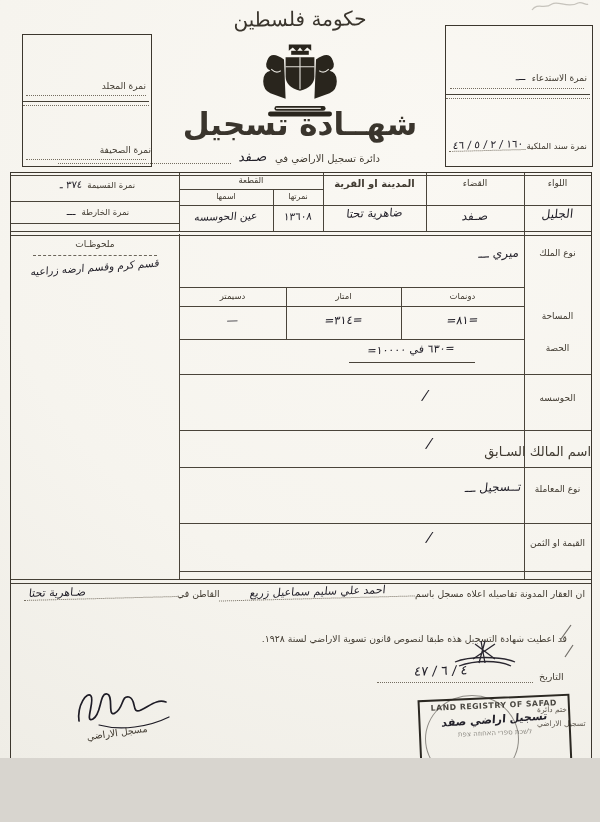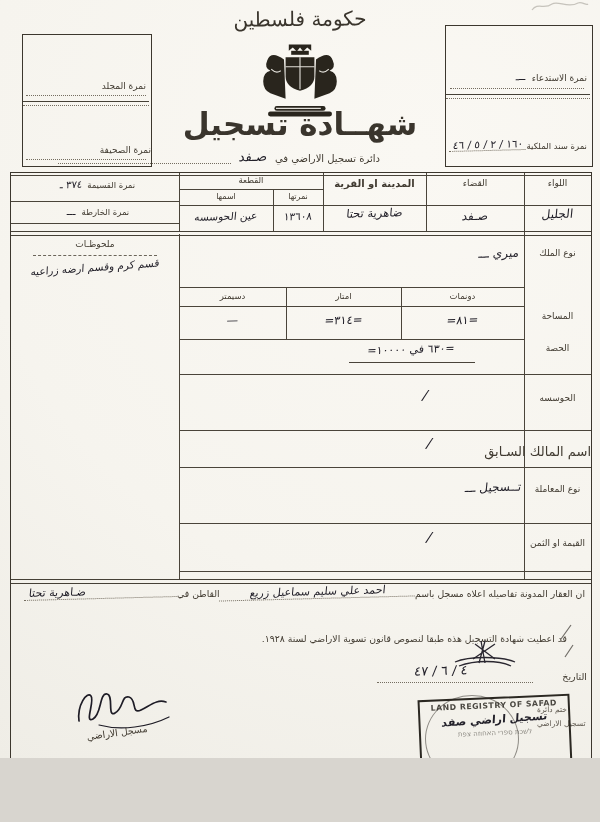--- a/index.html
+++ b/index.html
@@ -173,21 +173,21 @@
     <svg class="abs" style="left:438px;top:466px;width:72px;height:30px;" viewBox="0 0 72 30">
       <g stroke="#2a2730" fill="none" stroke-width="1.3">
         <path d="M32 2 L36 24 M26 5 L46 20 M46 5 L24 20 M36 2 L30 24"></path>
         <path d="M6 23 C20 17 52 17 66 23 M10 27 C26 21 50 21 62 27"></path>
       </g>
     </svg>
     <svg class="abs" style="left:540px;top:450px;width:26px;height:36px;" viewBox="0 0 26 36">
       <path d="M20 2 L10 16 M22 22 L14 34" stroke="#3a3630" stroke-width="1.2" fill="none" opacity=".7"></path>
     </svg>
 
-    <div class="abs form nw" style="left:528px;top:498px;width:48px;font-size:9.5px;text-align:right;">التاريخ</div>
+    <div class="abs form nw" style="left:528px;top:498px;width:48px;font-size:9.5px;text-align:left;">التاريخ</div>
     <div class="abs hw ctr nw" style="left:385px;top:490px;width:90px;font-size:13px;">٤ / ٦ / ٤٧</div>
     <div class="abs dots" style="left:366px;top:509px;width:156px;"></div>
 
     <div class="abs form" style="left:526px;top:530px;width:54px;font-size:7.5px;line-height:1.9;text-align:left;opacity:.85;">
       <div class="nw">ختم دائرة</div>
       <div class="nw">تسجيل الاراضي</div>
     </div>
 
     <div class="abs" style="left:408px;top:524px;width:142px;height:64px;border:2.5px solid #2b2822;transform:rotate(-2.5deg);padding:2px 3px;text-align:center;">
       <div dir="ltr" class="nw" style="font-size:7.8px;font-weight:700;letter-spacing:.5px;color:#2e2b25;opacity:.85;">LAND REGISTRY OF SAFAD</div>

